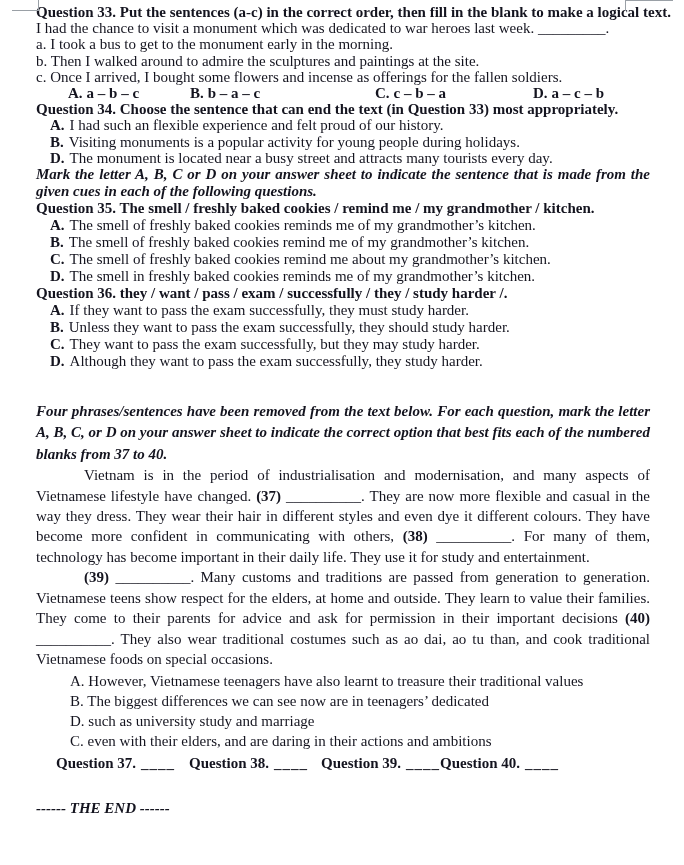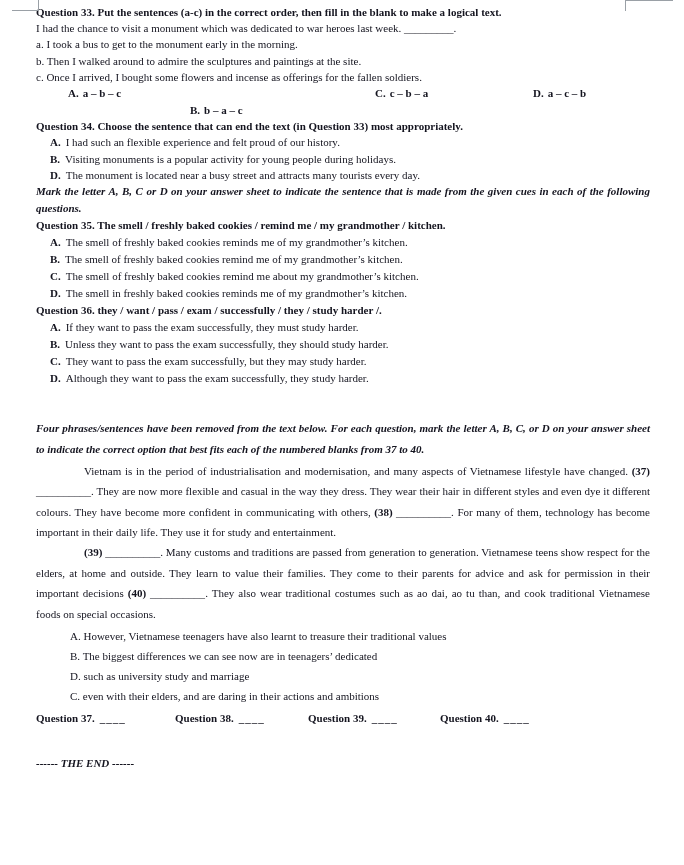--- a/index.html
+++ b/index.html
@@ -9,49 +9,49 @@
     color:#14141f;
     -webkit-font-smoothing:antialiased;
   }
   .page { position:relative; width:684px; height:865px; overflow:hidden; background:#fff; }
   
   .crop-left  { position:absolute; left:12px; top:0; width:26px; height:10px;
                 border-right:1px solid #9aa0a6; border-bottom:1px solid #9aa0a6; }
   .crop-right { position:absolute; left:625px; top:0; width:47px; height:10px;
                 border-left:1px solid #9aa0a6; border-top:1px solid #9aa0a6; }
 
-  .content { padding:4px 34px 0 36px; font-size:11px; }
+  .content { padding:4px 34px 0 36px; font-size:15px; }
 
   .sec1 { line-height:16.2px; }
   .sec2 { line-height:17px; }
   .sec3 { margin-top:31px; line-height:21.4px; }
 
   .line  { white-space:nowrap; }
   .bold  { font-weight:bold; }
   .bi    { font-weight:bold; font-style:italic; text-align:justify; }
 
   .opt { padding-left:14px; white-space:nowrap; }
   .opt b { margin-right:5px; }
 
   .optrow { display:flex; padding-left:32px; font-weight:bold; }
   .optrow .cell { white-space:nowrap; }
   .optrow .cell b { margin-right:4px; }
   .optrow .cell span { font-weight:bold; }
   .optrow .c1 { width:122px; }
-  .optrow .c2 { width:185px;margin-top:17px; }
+  .optrow .c2 { width:185px; }
   .optrow .c3 { width:158px; }
 
   .par { line-height:20.4px; text-align:justify; text-indent:48px; }
   .par b { font-weight:bold; }
 
   .choices { line-height:20px; margin-top:2px;margin-left:34px; }
   .choices .line { white-space:nowrap; }
 
   .footrow { display:flex; font-weight:bold; line-height:20px; margin-top:2px; }
-  .footrow .fitem { white-space:nowrap; }
+  .footrow .fitem { white-space:nowrap;text-align:right; }
   .footrow .f1 { width:139px; }
   .footrow .f2 { width:133px; }
   .footrow .f3 { width:132px; }
   .footrow .blank { margin-left:5px; letter-spacing:1px; }
 
   .endline { text-align:left; font-weight:bold; font-style:italic; margin-top:27px; line-height:16px; }
 </style>
 </head>
 <body>
 

